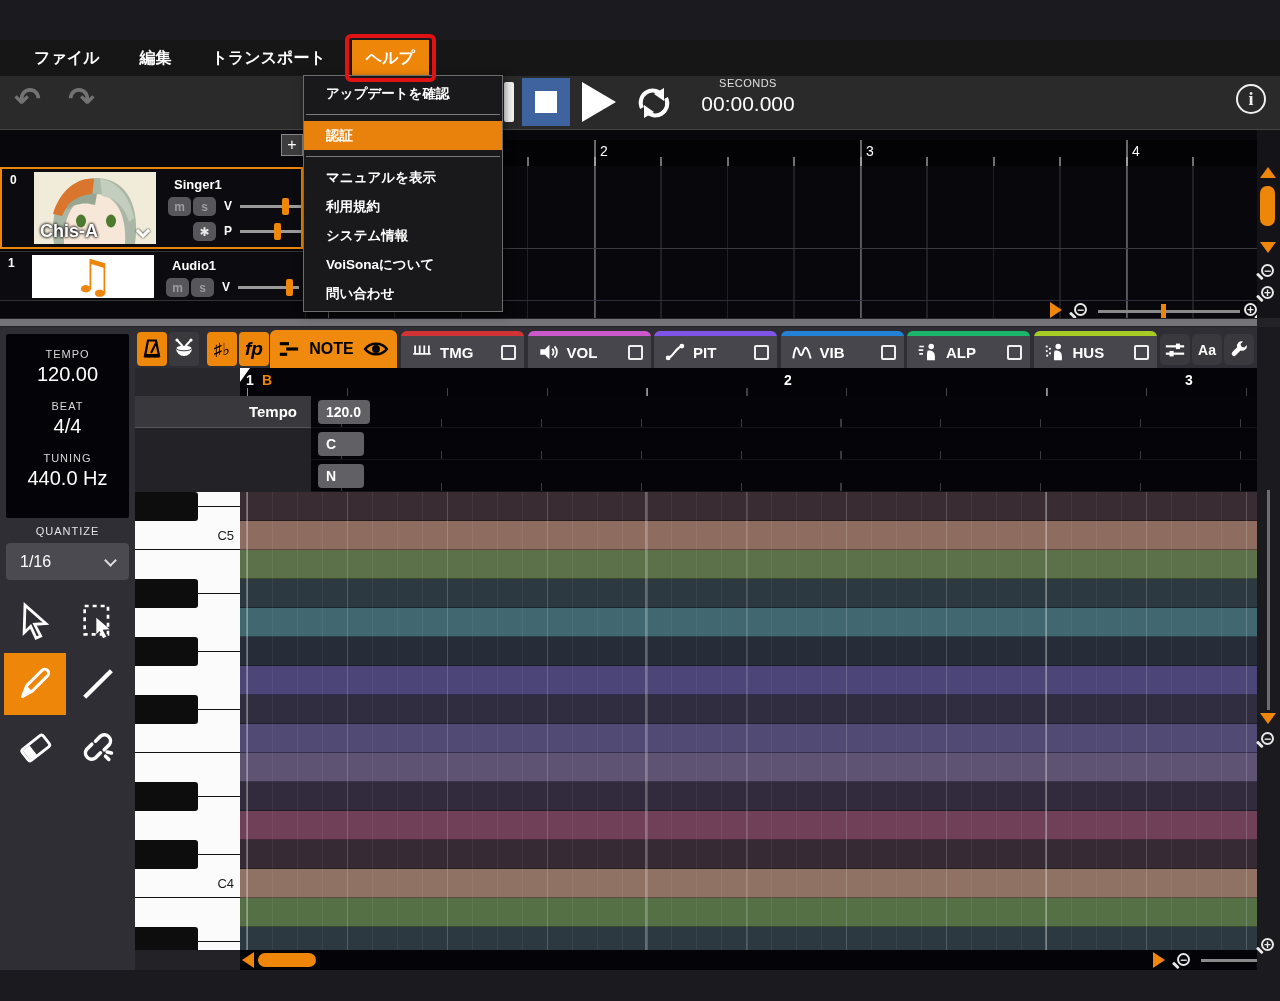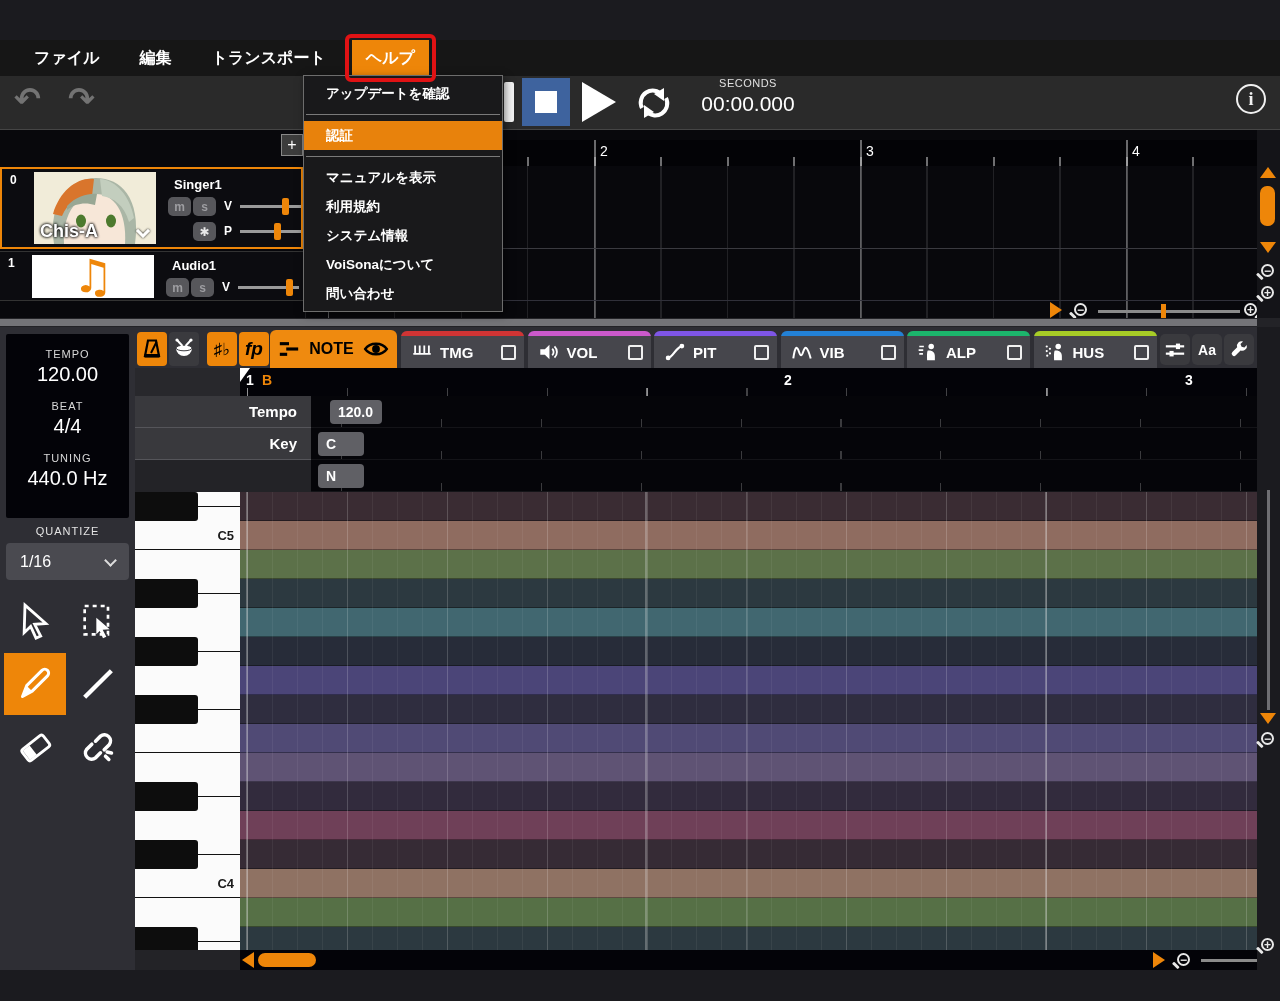--- a/index.html
+++ b/index.html
@@ -121,21 +121,21 @@
   .prow-lbl{position:absolute;left:0;width:176px;height:32px;background:#39393d;border-bottom:1px solid #55555a;color:#fff;font-size:15px;font-weight:bold;display:flex;align-items:center;justify-content:flex-end;padding-right:14px;}
   .prow-val{position:absolute;left:176px;width:946px;height:32px;background:#050509;border-bottom:1px solid #141418;}
   .prow-val .ticks{position:absolute;left:-41px;bottom:0;width:987px;height:8px;
     background-image:repeating-linear-gradient(90deg,rgba(160,160,160,.35) 0 1px,transparent 1px 99.9px);
     background-position:71px 0;}
   .pill{position:absolute;left:7px;top:4px;height:24px;background:#606065;border-radius:4px;color:#fff;font-size:14px;font-weight:bold;display:flex;align-items:center;padding-left:8px;}
   
   .keybed{position:absolute;left:0;top:165px;width:105px;height:458px;background:#fbfbfb;overflow:hidden;}
   .black-key{position:absolute;left:0;width:63px;background:#0d0d0d;border-radius:0 3px 3px 0;}
   .key-line{position:absolute;left:63px;right:0;height:1px;background:#111;}
-  .white-key{position:absolute;left:0;width:105px;font-weight:bold;}
+  .white-key{position:absolute;left:0;width:105px;}
   .white-key.octave-line{border-bottom:1.5px solid #111;}
   .key-label{position:absolute;right:6px;top:50%;transform:translateY(-46%);font-size:13px;color:#1a1a1a;}
   .roll{position:absolute;left:105px;top:165px;width:1017px;height:458px;background:#0c0c10;overflow:hidden;}
   .roll-row{position:absolute;left:0;width:100%;box-shadow:inset 0 -1px rgba(0,0,0,.35);}
   .roll-grid{position:absolute;left:0;top:0;width:100%;height:100%;pointer-events:none;
     background-image:
       repeating-linear-gradient(90deg,rgba(220,220,220,.32) 0 2px,transparent 2px 399.5px),
       repeating-linear-gradient(90deg,rgba(255,255,255,.13) 0 1px,transparent 1px 99.9px),
       repeating-linear-gradient(90deg,rgba(255,255,255,.055) 0 1px,transparent 1px 24.97px);
     background-position:6px 0,7px 0,7px 0;}
@@ -445,23 +445,22 @@
         <span class="nbar" style="left:6px;">1</span>
         <span class="nbar bmark" style="left:22px;">B</span>
         <div class="ticks"></div>
       <span class="nbar" style="left: 544px;">2</span>
           <span class="nbar" style="left: 945px;">3</span>
         </div>
 
       <div class="prow-lbl" style="top:69px;">Tempo</div>
       <div class="prow-val" style="top:69px;">
         <div class="ticks"></div>
-          <div class="pill" style="width:52px;margin-left:12px;">120.0</div>
-      </div>
-      <div class="prow-lbl" style="top:101px;">Key</div>
+          <div class="pill" style="width:52px;">120.0</div>
+      </div>
       <div class="prow-val" style="top:101px;">
         <div class="ticks"></div>
           <div class="pill" style="width:46px;">C</div>
       </div>
       <div class="prow-val" style="top:133px;">
         <div class="ticks"></div>
           <div class="pill" style="width:46px;">N</div>
       </div>
 
       <div class="keybed" id="keybed">

